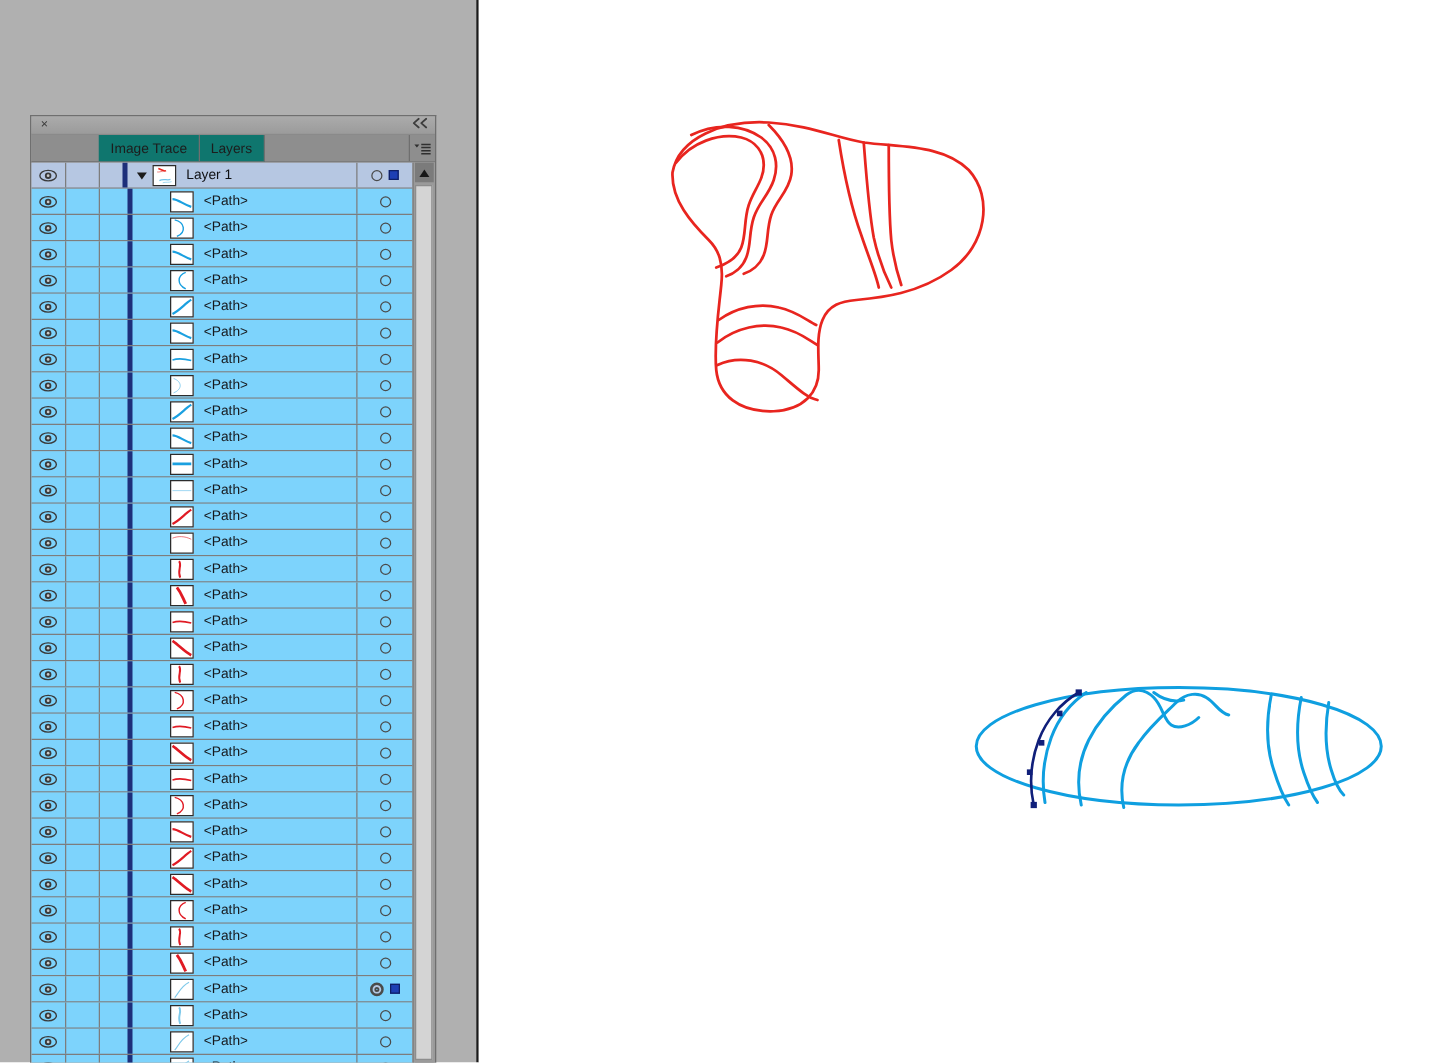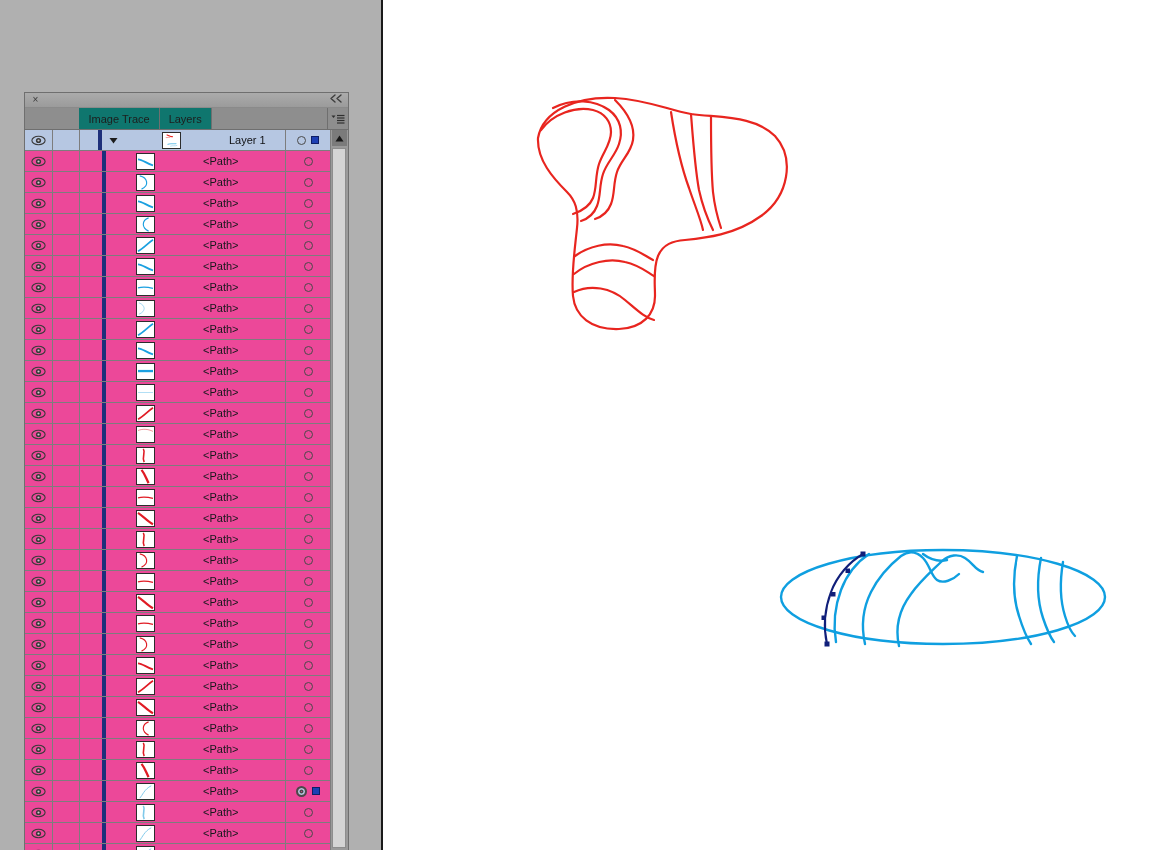--- a/index.html
+++ b/index.html
@@ -108,21 +108,21 @@
   .list-rows {
     position: absolute;
     left: 0; top: 0;
     width: 305px;
   }
   .row {
     position: relative;
     display: flex;
     align-items: stretch;
     height: 21px;
-    background: #ec4899;
+    background: #7dd3fc;
     border-bottom: 1px solid #7d7d7d;
     box-sizing: border-box;
   }
   .row.selected { background: #b6c7e2; }
 
   .cell-eye {
     width: 27px;
     border-right: 1px solid #7d7d7d;
     display: flex; align-items: center; justify-content: center;
     cursor: pointer;
@@ -136,21 +136,20 @@
     width: 4px;
     margin-left: 22px;
     background: #1d2f7a;
   }
   .indent-bar.layer { margin-left: 18px; }
   .cell-main {
     flex: 1;
     display: flex;
     align-items: center;
     min-width: 0;
-    gap: 40px;
   }
   .cell-target {
     width: 44px;
     border-left: 1px solid #7d7d7d;
     display: flex; align-items: center; justify-content: center;
     gap: 5px;
     cursor: pointer;
   }
 
   .disclosure {

